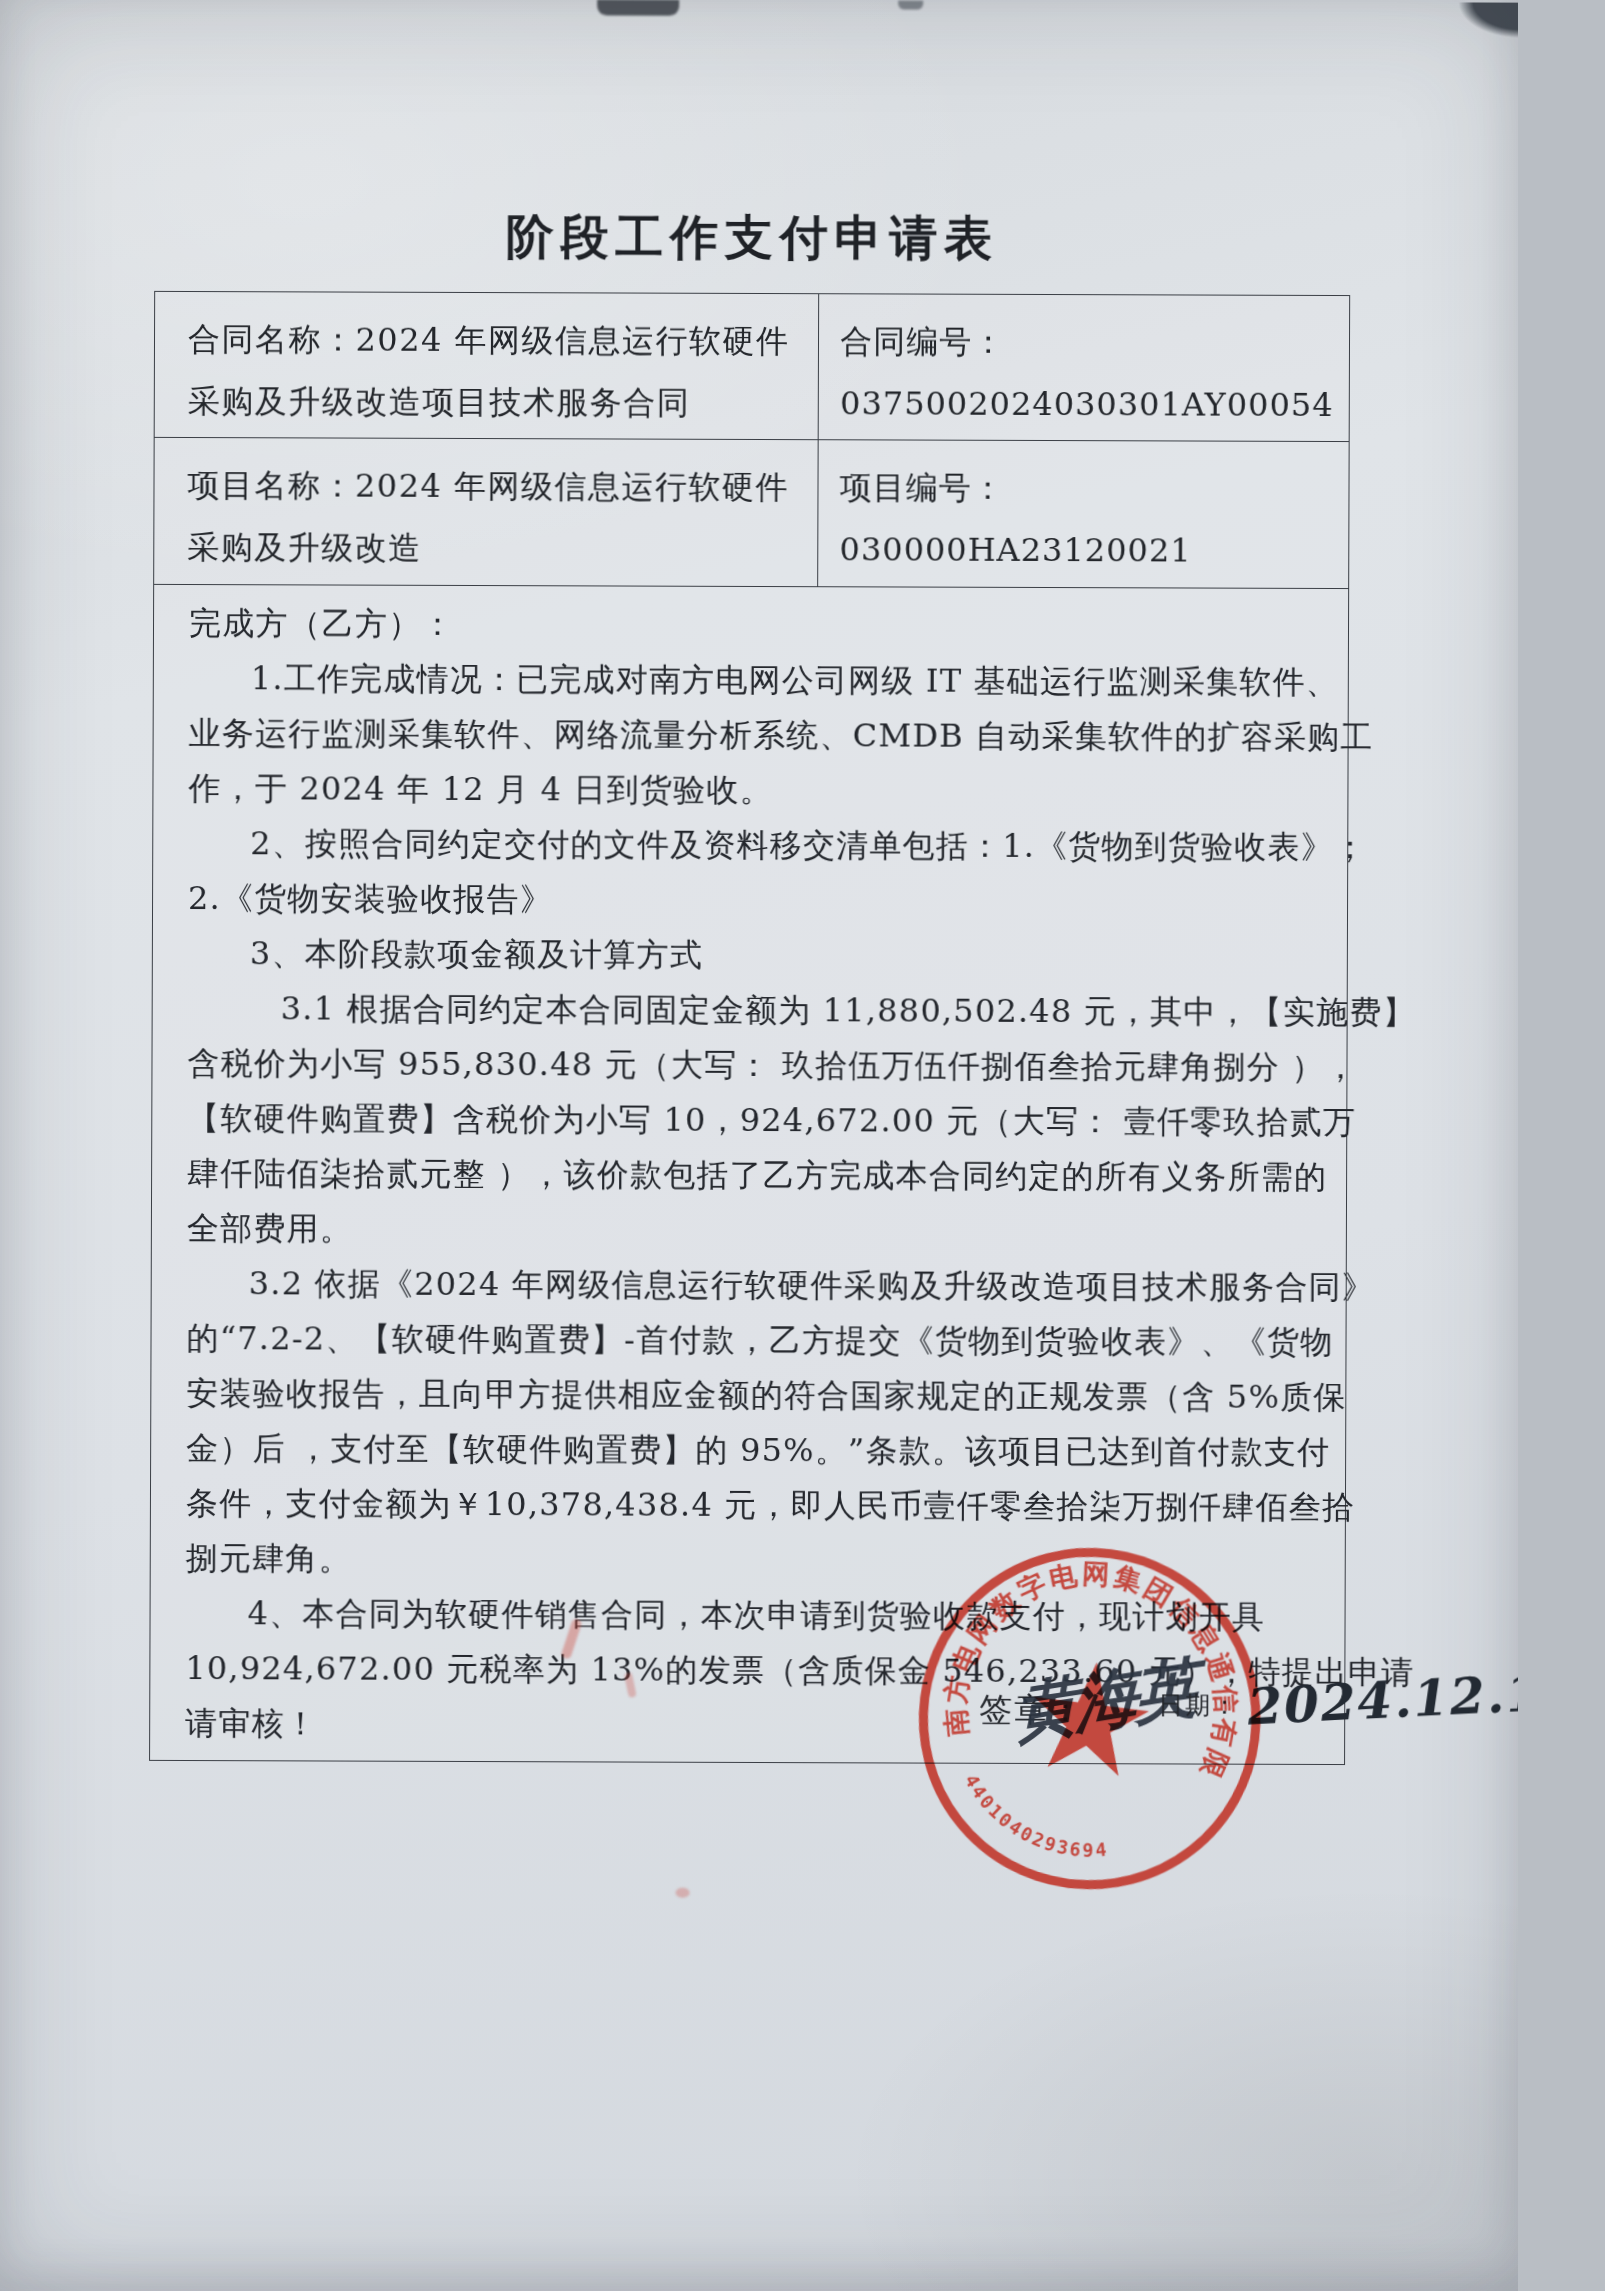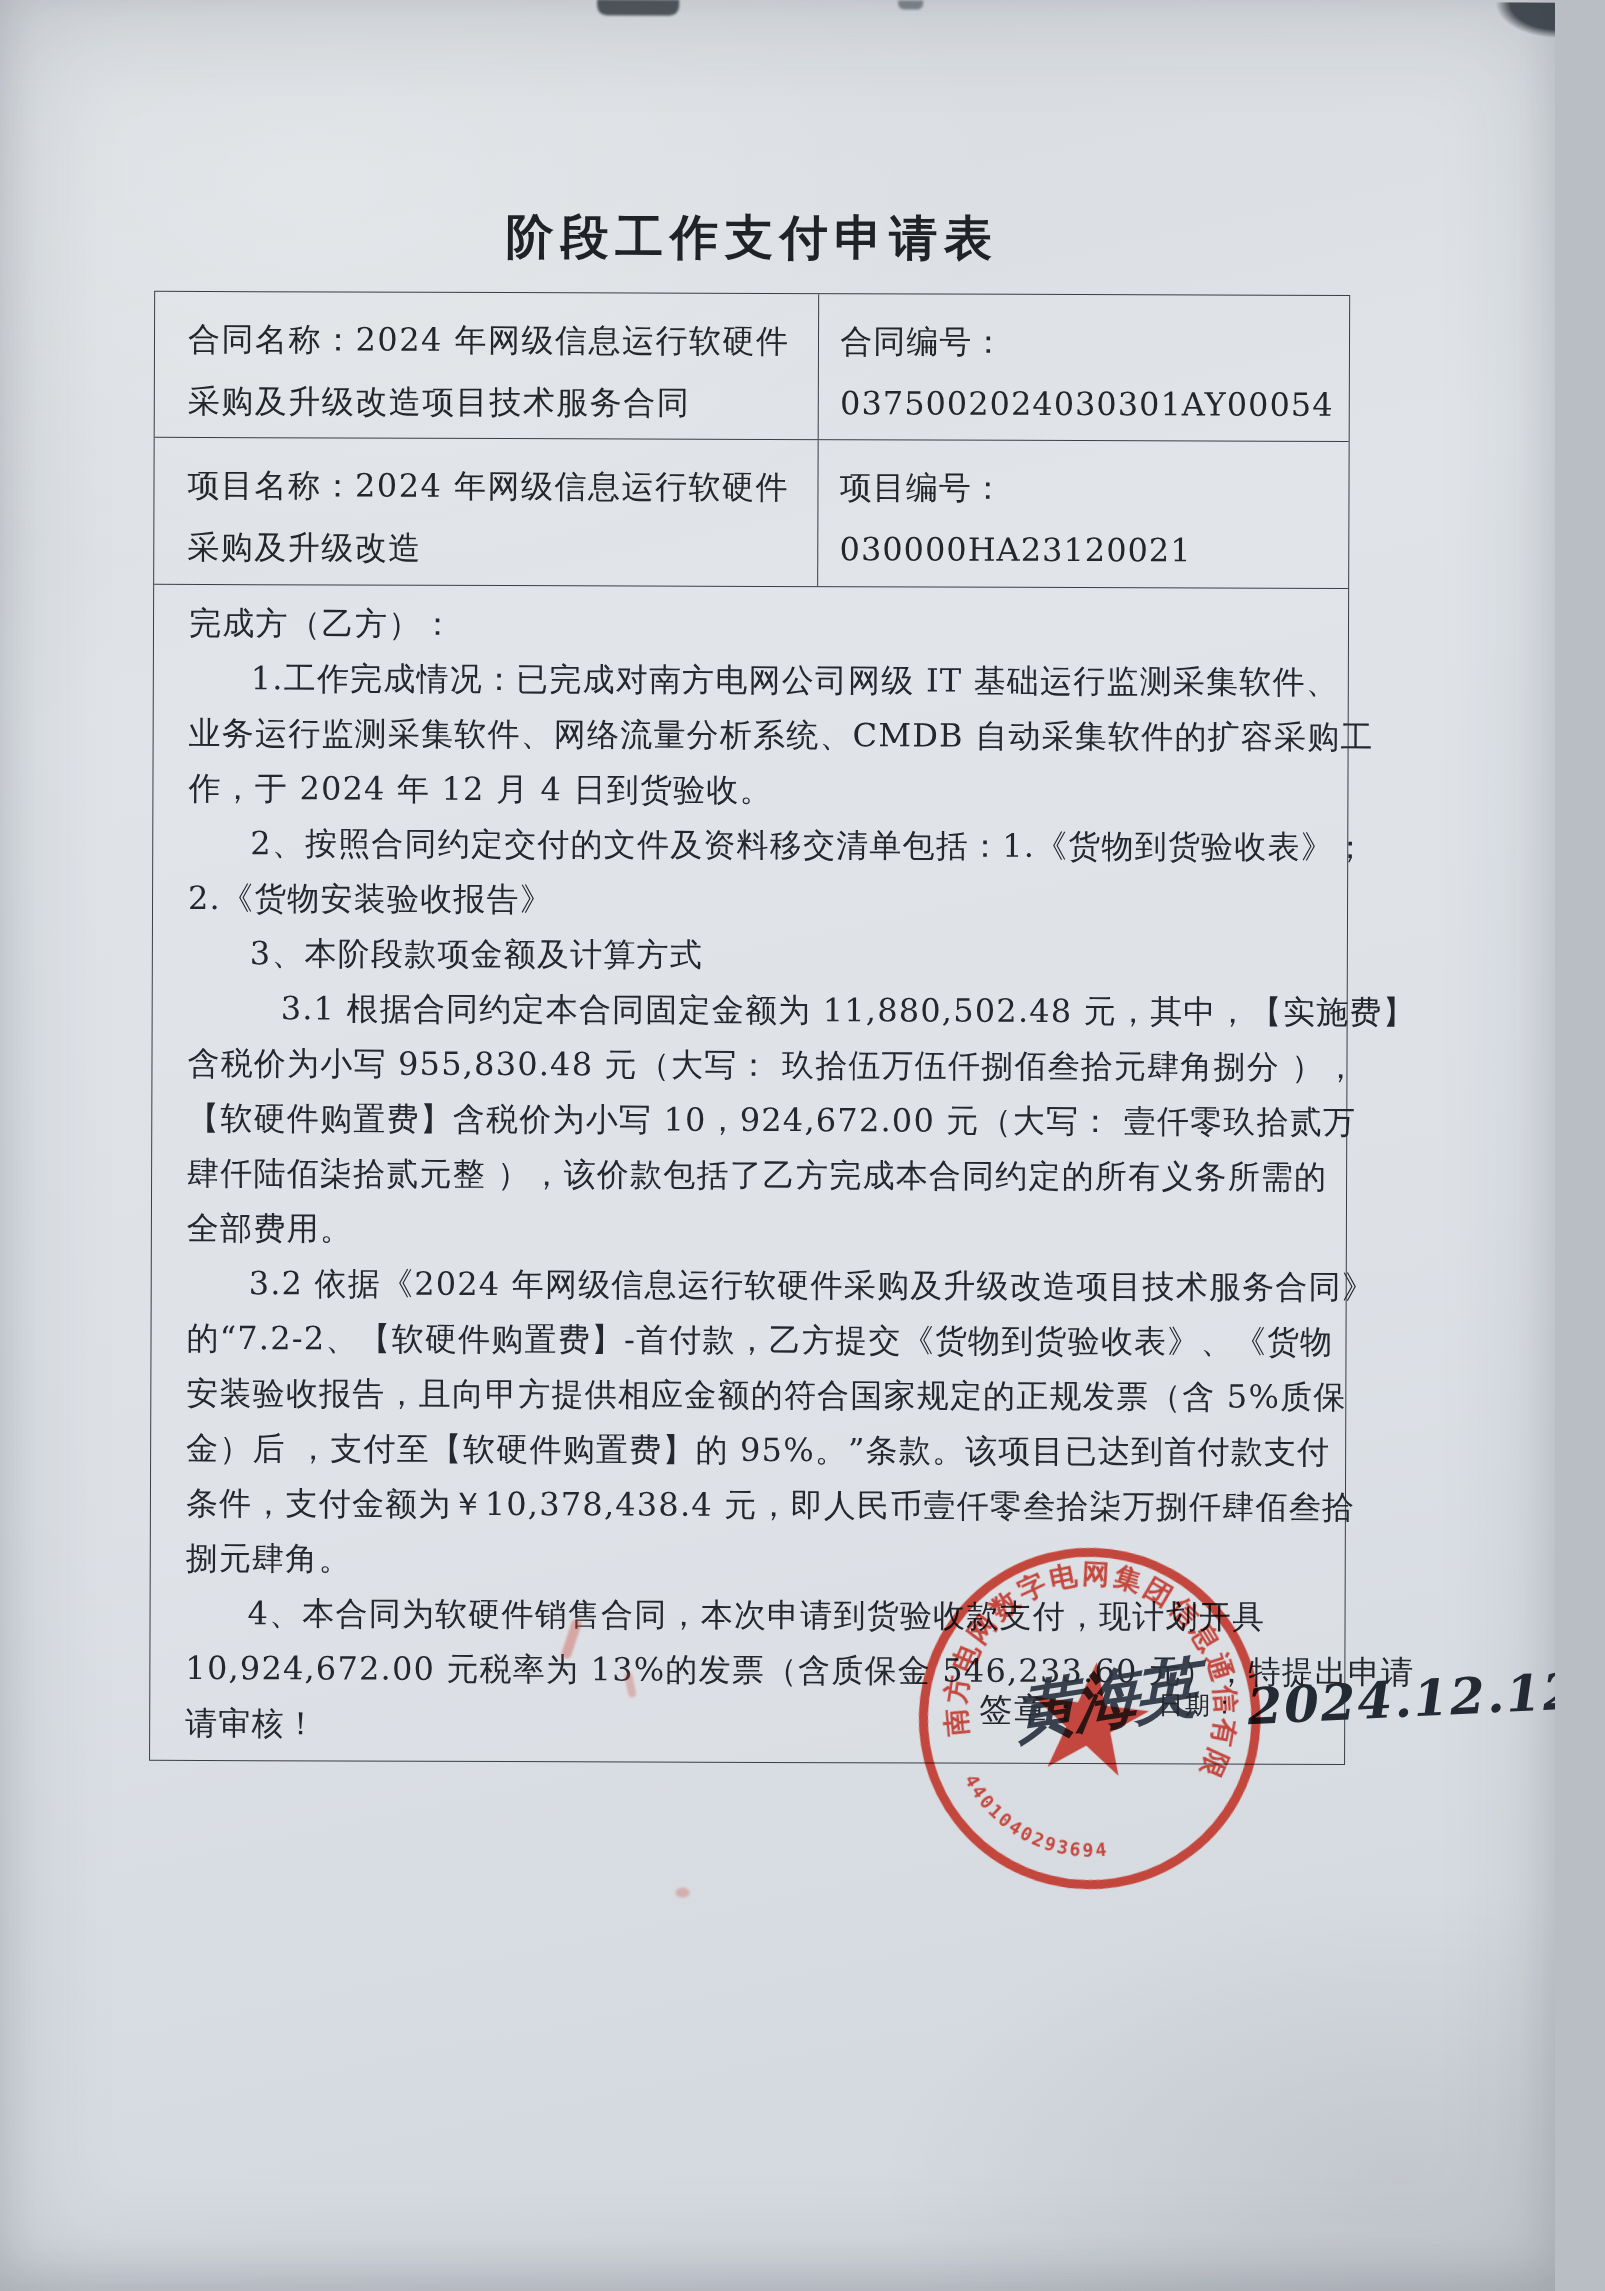--- a/index.html
+++ b/index.html
@@ -4,21 +4,20 @@
 <style>
   html,body{margin:0;padding:0;background:#b9bec4;}
   .page{
     position:relative;width:1518px;height:2291px;overflow:hidden;
     background:
       radial-gradient(1164px 679px at 20% 8%, rgba(255,255,255,.25), rgba(0,0,0,0) 60%),
       radial-gradient(873px 485px at 90% 95%, rgba(0,0,0,.08), rgba(0,0,0,0) 60%),
       linear-gradient(168deg,#d6dade 0%,#e0e4e8 28%,#dde1e6 58%,#d2d7dd 100%);
     font-family:"DejaVu Serif","Liberation Serif",serif;
     color:#23262b;
-    padding-left:37px;
   }
   .page::before{
     content:"";position:absolute;inset:0;pointer-events:none;
     box-shadow:inset 0 0 116px rgba(40,45,55,.18), inset 0 -17.5px 39px rgba(40,45,55,.12);
   }
   .scan{position:absolute;inset:0;transform:rotate(.2deg);transform-origin:50% 40%;}
 
   .doc-title{
     position:absolute;left:152px;top:206px;width:1196px;
     text-align:center;font-size:48px;font-weight:700;letter-spacing:6.8px;color:#1f2227;

